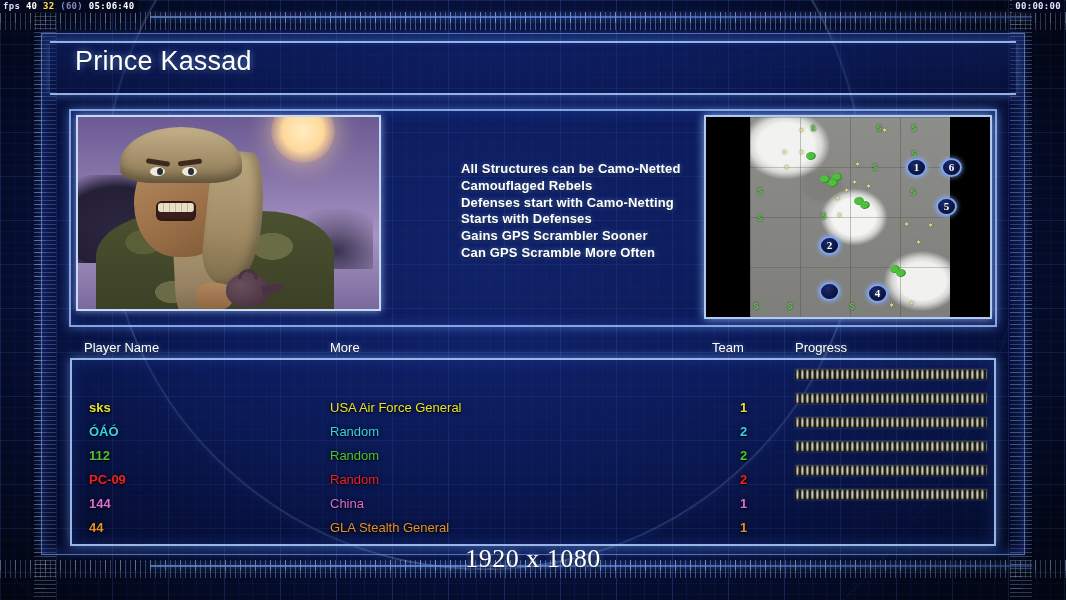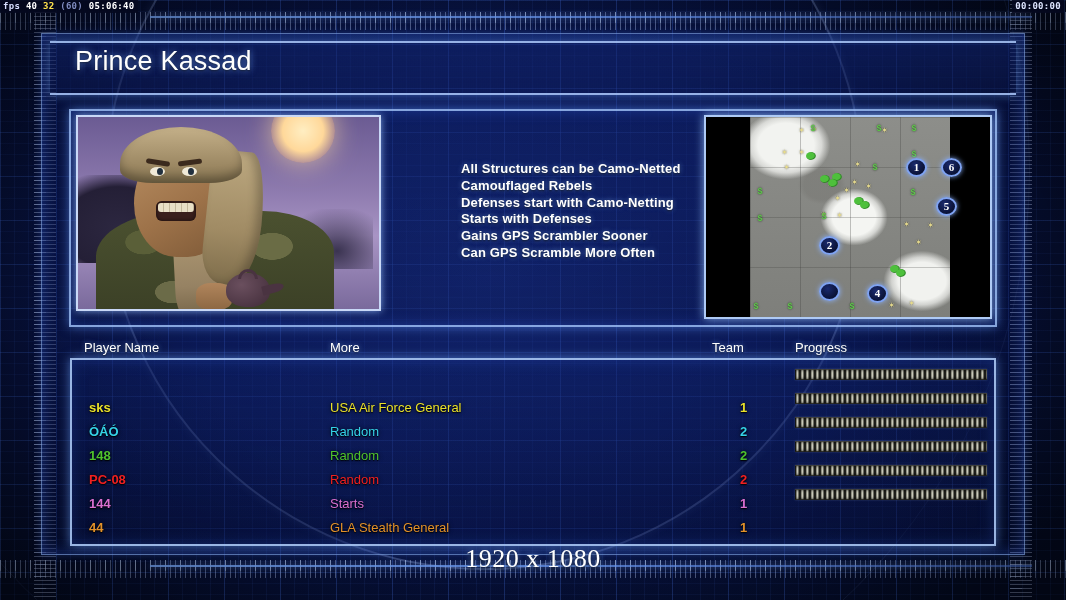--- a/index.html
+++ b/index.html
@@ -496,34 +496,34 @@
       <span class="cell team" style="color: rgb(232, 224, 42);">1</span>
       <div class="progress-bar" style="width: 192px;"></div>
     </div>
     <div class="row">
       <span class="cell name" style="color: rgb(53, 211, 232);">ÓÁÓ</span>
       <span class="cell army" style="color: rgb(53, 211, 232);">Random</span>
       <span class="cell team" style="color: rgb(53, 211, 232);">2</span>
       <div class="progress-bar" style="width: 192px;"></div>
     </div>
     <div class="row">
-      <span class="cell name" style="color: rgb(79, 194, 46);">148</span>
+      <span class="cell name" style="color: rgb(79, 194, 46);">112</span>
       <span class="cell army" style="color: rgb(79, 194, 46);">Random</span>
       <span class="cell team" style="color: rgb(79, 194, 46);">2</span>
       <div class="progress-bar" style="width: 192px;"></div>
     </div>
     <div class="row">
-      <span class="cell name" style="color: rgb(240, 32, 32);">PC-08</span>
+      <span class="cell name" style="color: rgb(240, 32, 32);">PC-09</span>
       <span class="cell army" style="color: rgb(240, 32, 32);">Random</span>
       <span class="cell team" style="color: rgb(240, 32, 32);">2</span>
       <div class="progress-bar" style="width: 192px;"></div>
     </div>
     <div class="row">
       <span class="cell name" style="color: rgb(217, 111, 208);">144</span>
-      <span class="cell army" style="color: rgb(217, 111, 208);">Starts</span>
+      <span class="cell army" style="color: rgb(217, 111, 208);">China</span>
       <span class="cell team" style="color: rgb(217, 111, 208);">1</span>
       <div class="progress-bar" style="width: 192px;"></div>
     </div>
     <div class="row">
       <span class="cell name" style="color: rgb(226, 145, 42);">44</span>
       <span class="cell army" style="color: rgb(226, 145, 42);">GLA Stealth General</span>
       <span class="cell team" style="color: rgb(226, 145, 42);">1</span>
       <div class="progress-bar" style="width: 192px;"></div>
     </div>
   </div>

